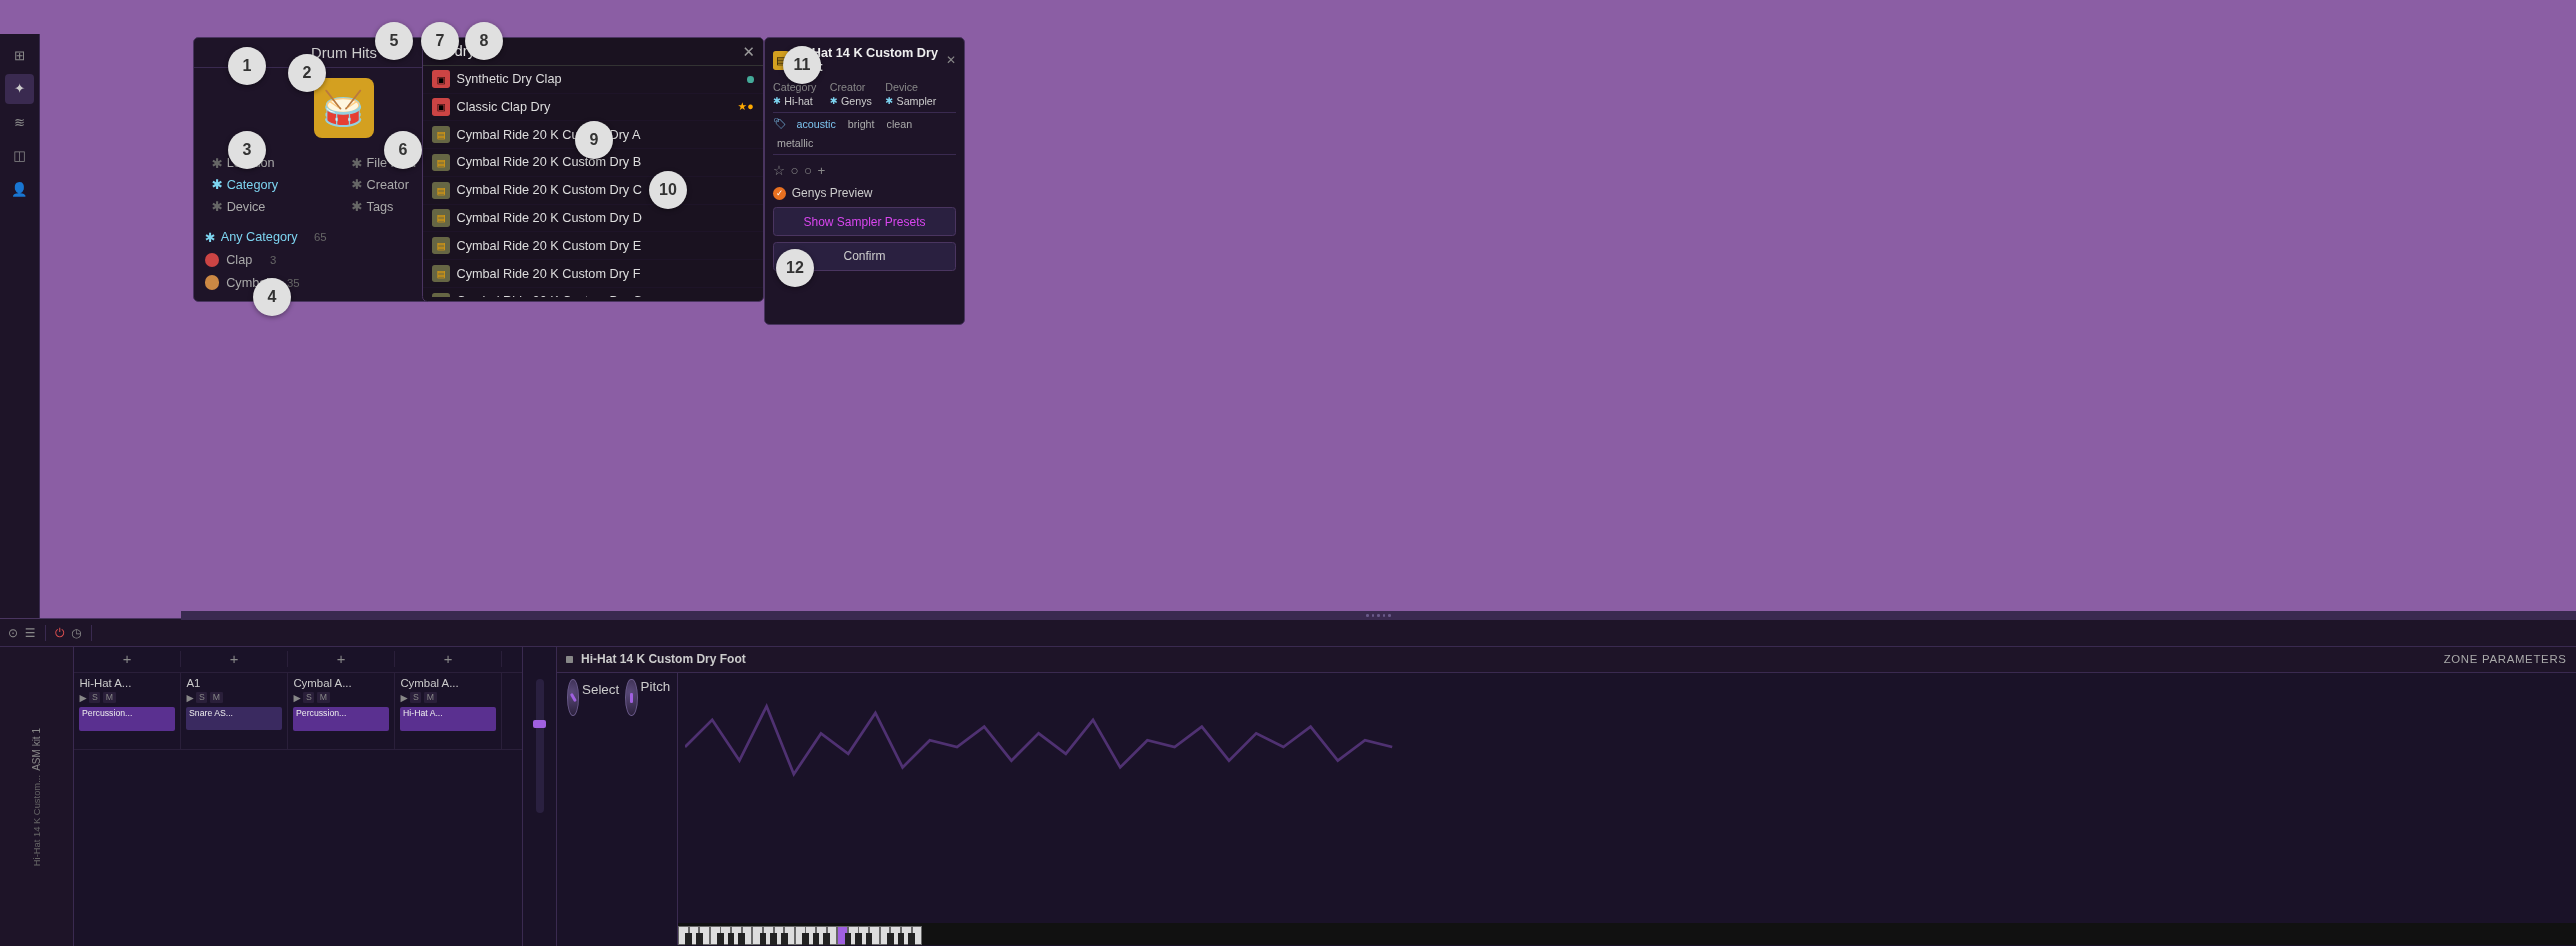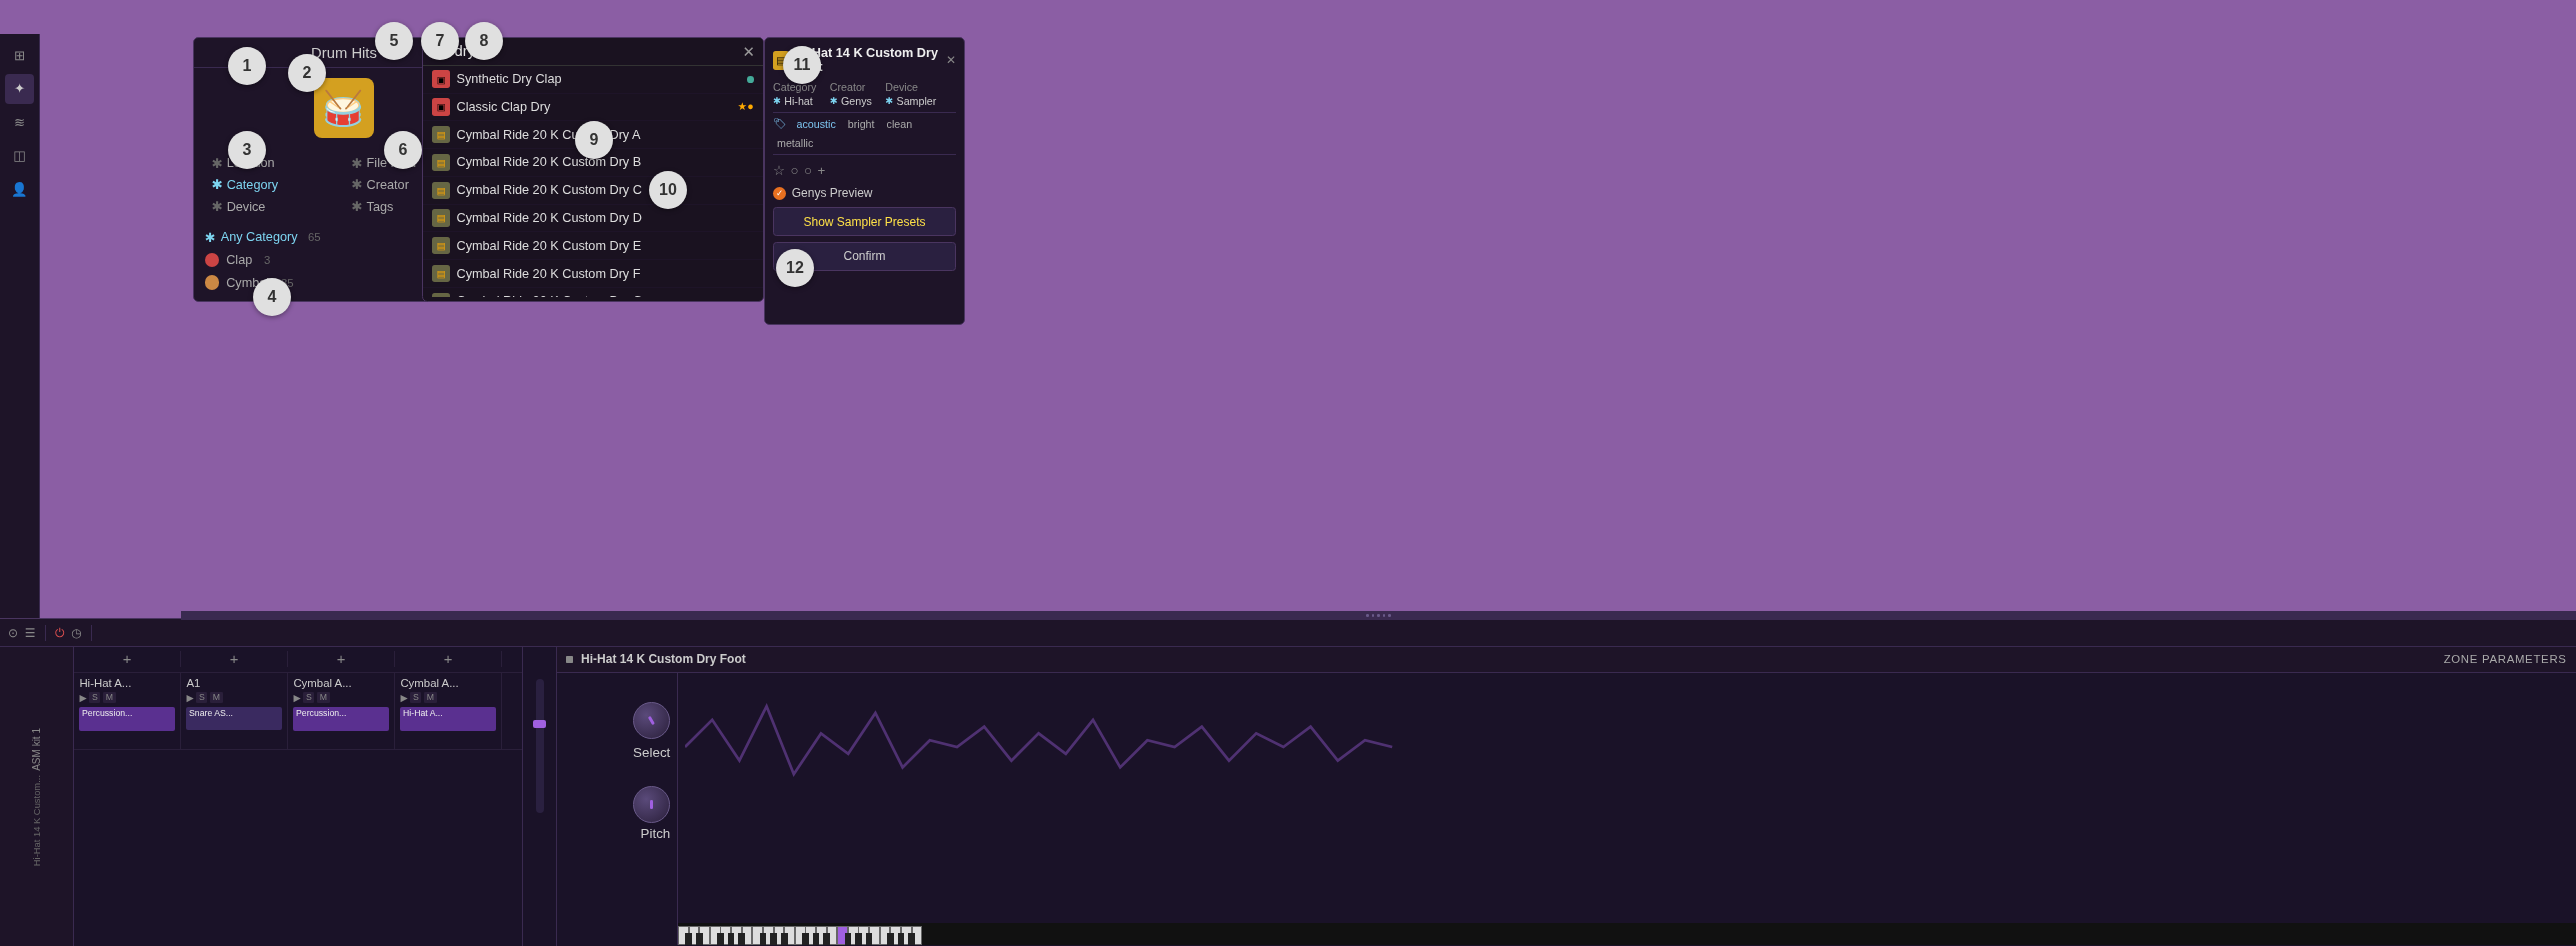--- a/index.html
+++ b/index.html
@@ -214,21 +214,21 @@
       font-size: 8px;
       flex-shrink: 0;
     }
 
     .cat-dot-clap { background: #c44; }
     .cat-dot-cymbal { background: #c84; }
 
     .cat-count {
       color: #666;
       font-size: 11.4px;
-      margin-left: 5px;
+      margin-left: 11px;
     }
 
     
     .detail-panel {
       position: absolute;
       left: 764px;
       top: 37px;
       width: 201px;
       height: 288px;
       background: #1e1428;
@@ -370,21 +370,21 @@
       color: #ccc;
       font-size: 12px;
     }
 
     .btn-show-presets {
       width: 100%;
       padding: 6.7px;
       background: #2a2040;
       border: 0.7px solid #4a3560;
       border-radius: 3.4px;
-      color: #fde047;
+      color: #d946ef;
       font-size: 12px;
       cursor: pointer;
       margin-bottom: 5.4px;
       text-align: center;
     }
 
     .btn-confirm {
       width: 100%;
       padding: 6.7px;
       background: #2a2040;
@@ -460,22 +460,22 @@
     
     .sampler-area {
       display: flex;
       height: calc(100% - 28px);
     }
 
     .sampler-left {
       width: 121px;
       border-right: 0.7px solid #3a2a50;
       display: flex;
-      flex-direction: column;
-      align-items: flex-end;
+      flex-direction: row;
+      align-items: flex-start;
       padding: 6.7px;
       gap: 3px;
     }
 
     .knob {
       width: 37px;
       height: 37px;
       border-radius: 50%;
       background: radial-gradient(circle at 35% 35%, #5a4a7a, #2a1f3a);
       border: 1.3px solid #6a5a8a;

